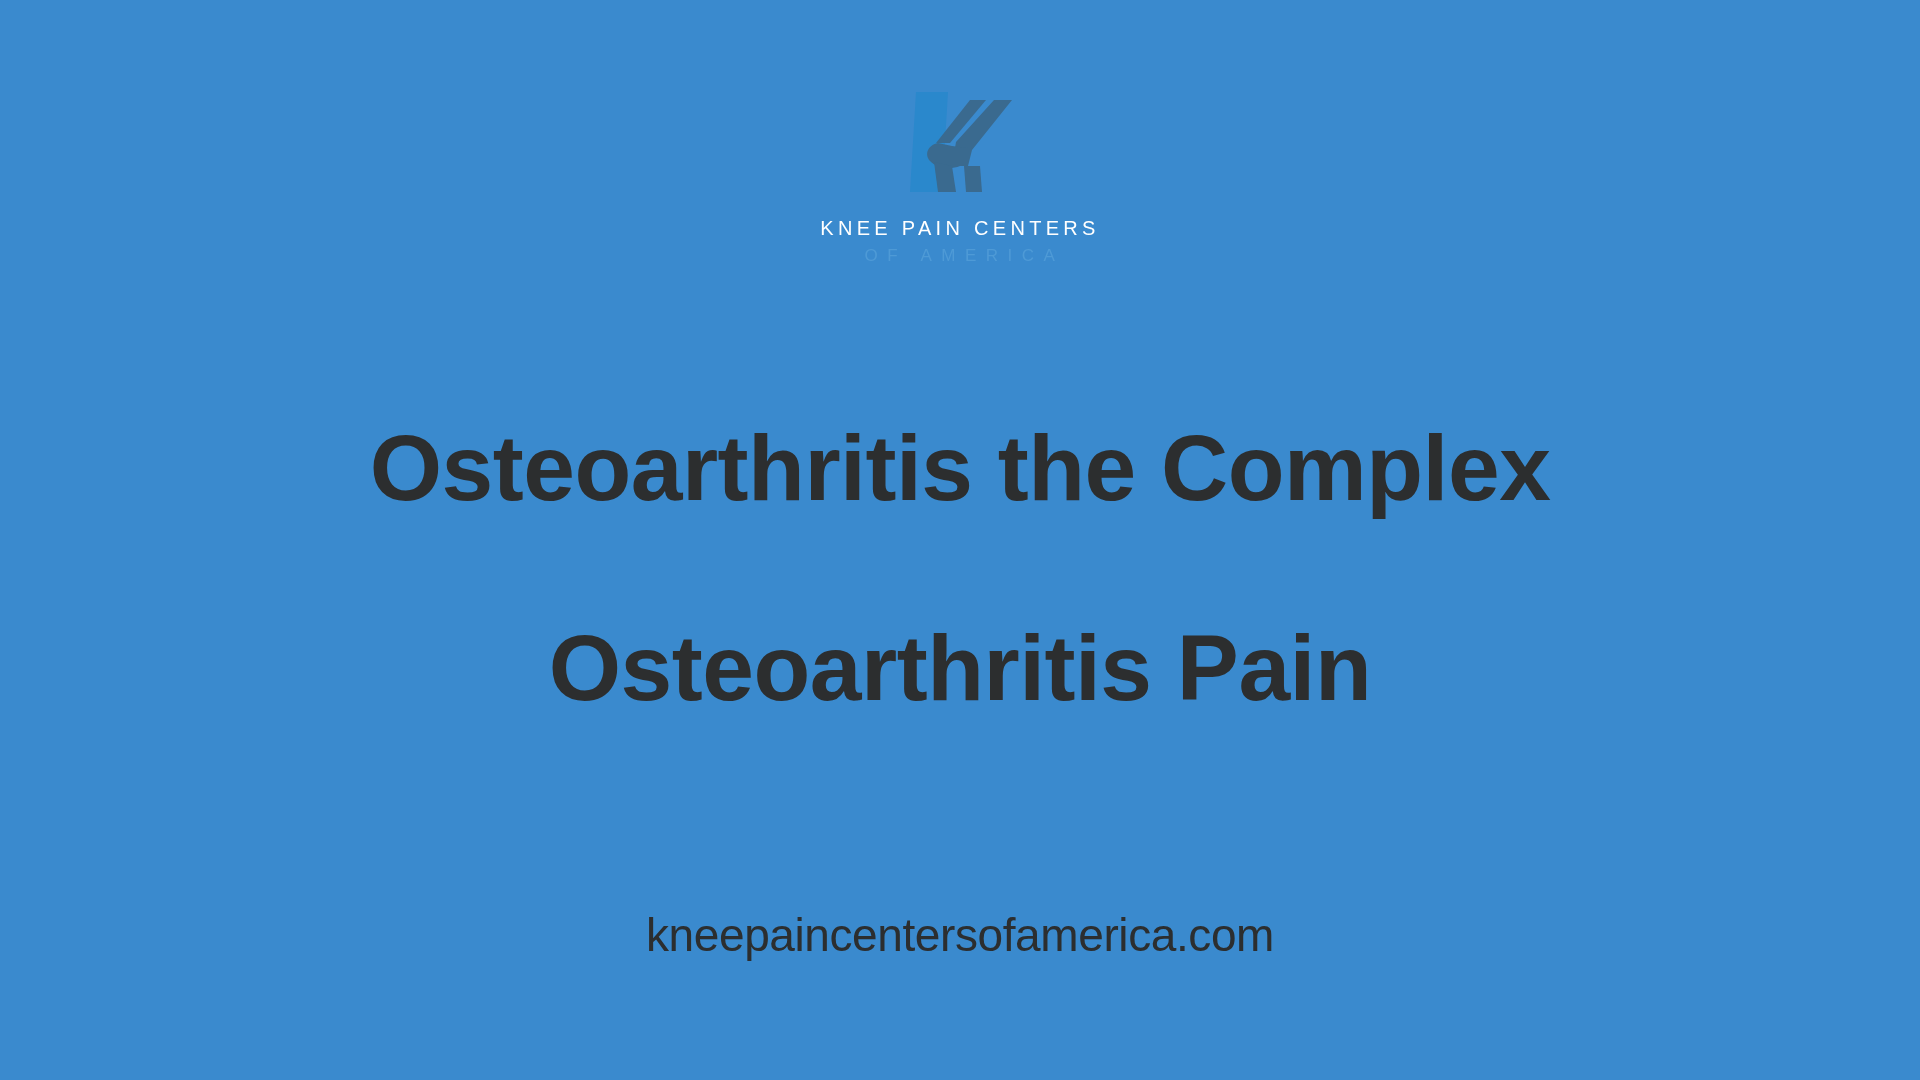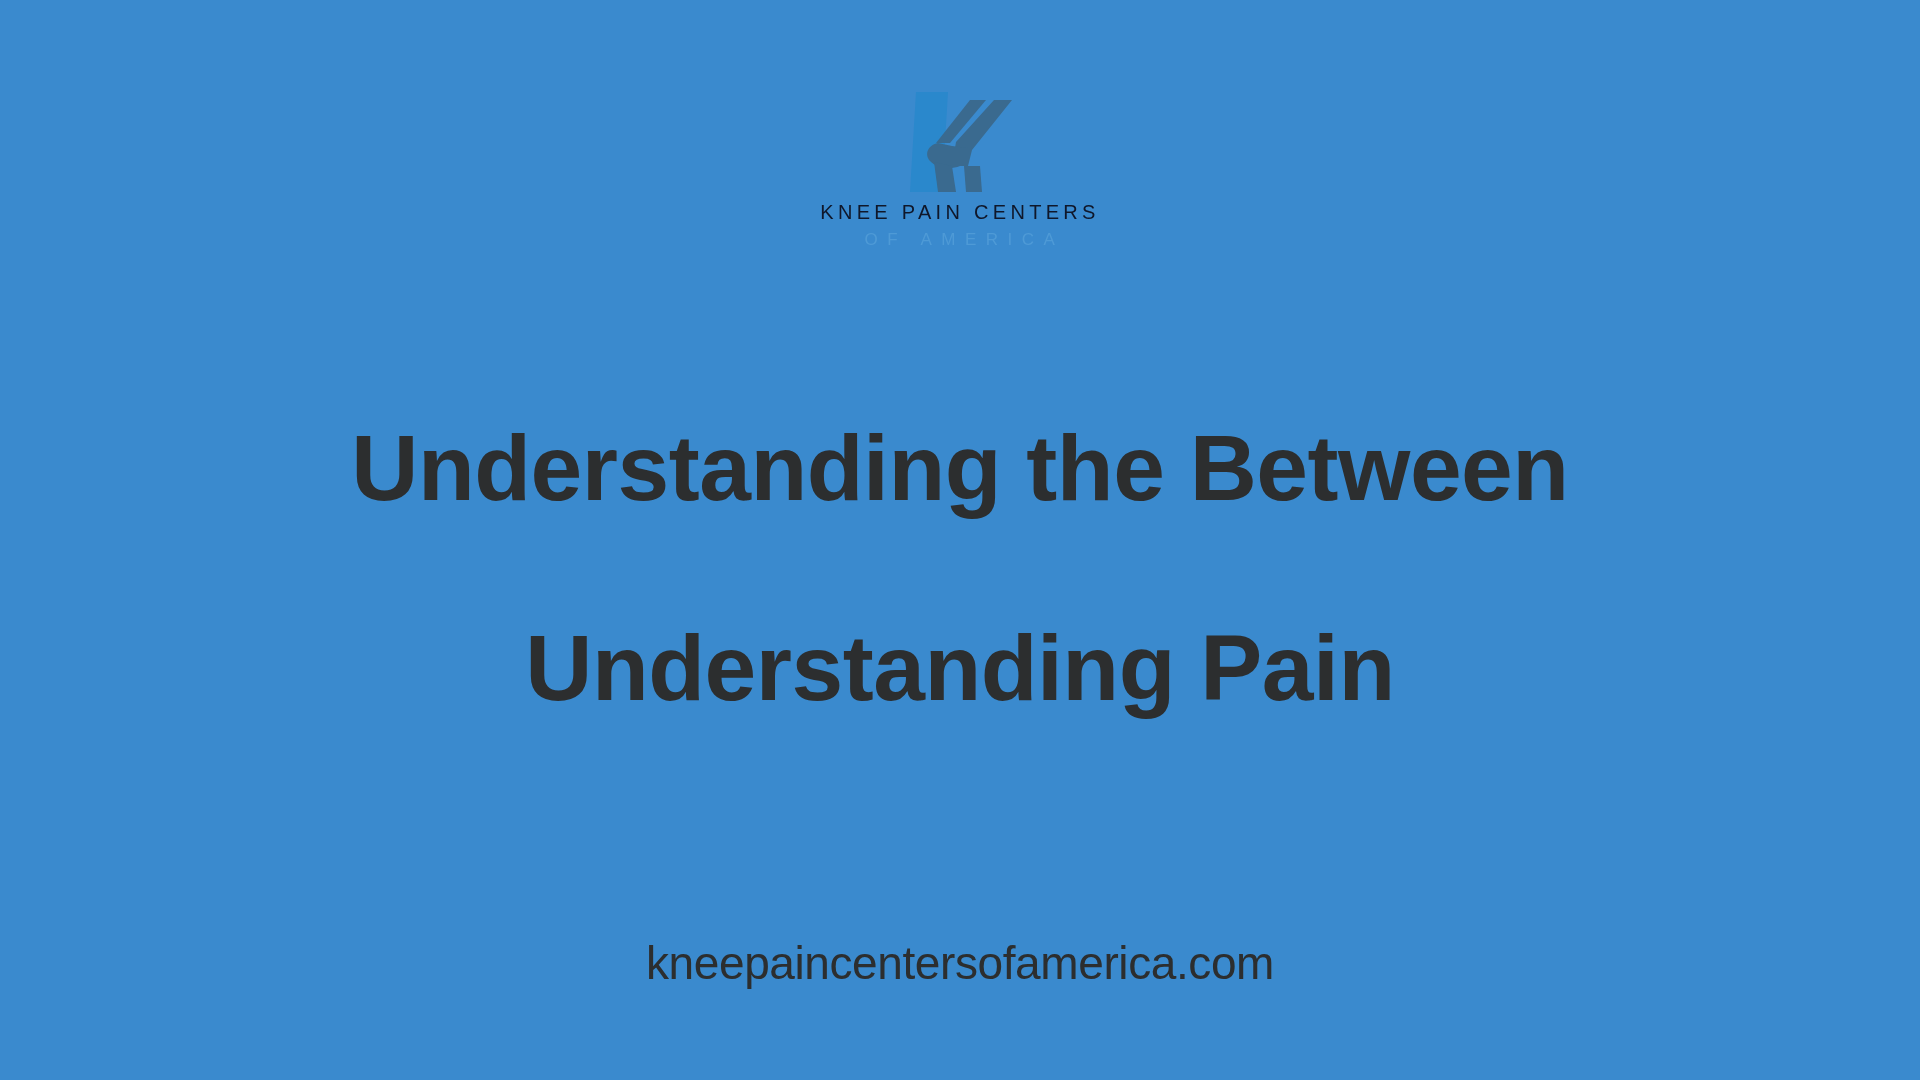--- a/index.html
+++ b/index.html
@@ -42,24 +42,25 @@
     height: 112px;
     display: block;
     margin-bottom: 4px;
   }
 
   .logo-wordmark {
     font-family: "Liberation Sans", sans-serif;
     font-size: 20px;
     font-weight: 400;
     letter-spacing: 4.3px;
-    color: #0f172a;
+    color: #ffffff;
     line-height: 1;
     white-space: nowrap;
     text-align: center;
+    margin-top: 16px;
   }
 
   .logo-subwordmark {
     font-family: "Liberation Sans", sans-serif;
     font-size: 17px;
     font-weight: 400;
     letter-spacing: 9.5px;
     color: #4e9ad6;
     line-height: 1;
     margin-top: 9px;
@@ -84,21 +85,21 @@
     font-weight: 700;
     line-height: 100px;
     letter-spacing: -0.5px;
     color: #2c2e2f;
     margin: 0;
   }
 
   
   .url-wrap {
     position: absolute;
-    top: 940px;
+    top: 912px;
     left: 0;
     right: 0;
     text-align: center;
   }
 
   .site-url {
     font-family: "Liberation Sans", sans-serif;
     font-size: 46px;
     font-weight: 400;
     letter-spacing: -0.4px;
@@ -126,20 +127,20 @@
       <path d="M44,76 L62,80 L66,106 L48,106 Z" fill="#3a6a8f"></path>
 
       <path d="M74,80 L90,80 L92,106 L76,106 Z" fill="#3a6a8f"></path>
     </svg>
 
     <div class="logo-wordmark">KNEE PAIN CENTERS</div>
     <div class="logo-subwordmark">OF AMERICA</div>
   </div>
 
   <div class="title-wrap">
-    <h1 class="title"><span>Understanding the Between</span><br><br><span>Understanding Pain</span></h1>
+    <h1 class="title"><span>Osteoarthritis the Complex</span><br><br><span>Osteoarthritis Pain</span></h1>
   </div>
 
   <div class="url-wrap">
     <div class="site-url">kneepaincentersofamerica.com</div>
   </div>
 
 </div>
 
 </body></html>

